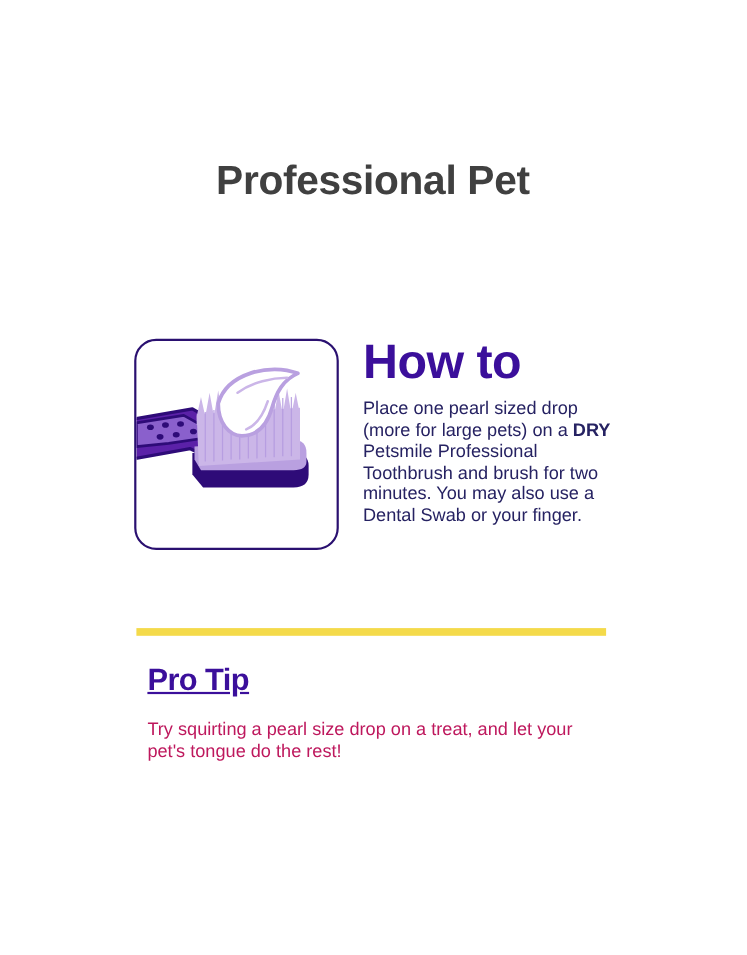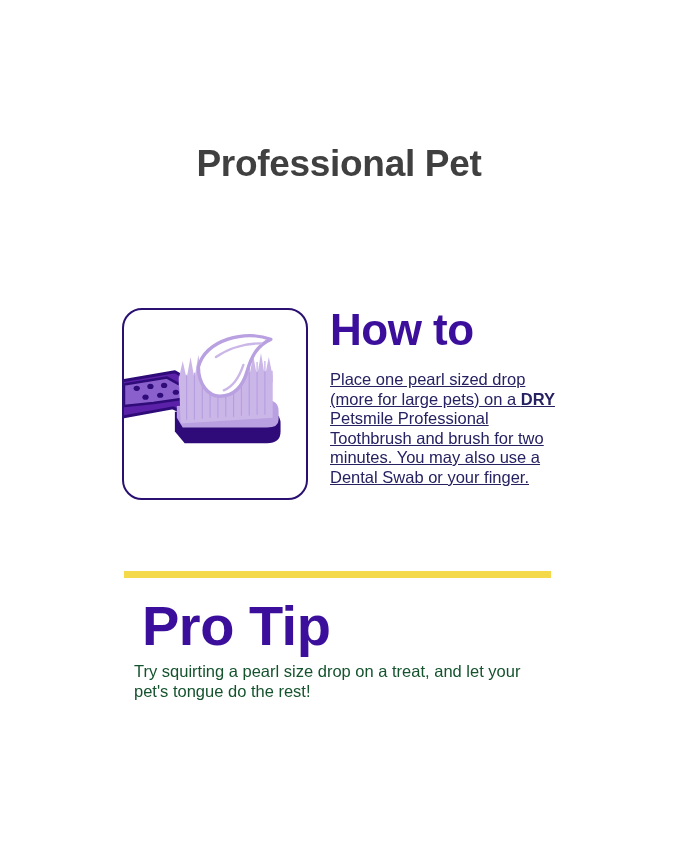--- a/index.html
+++ b/index.html
@@ -71,25 +71,24 @@
   }
   .howto-heading {
     font-size: 44px;
     line-height: 48px;
     font-weight: bold;
     color: #3b0f9b;
     letter-spacing: -0.5px;
     margin: 0;
   }
   .howto-body {
-    margin: 16px 0 0 0;
+    margin: 8px 0 0 0;
     font-size: 16.5px;
     line-height: 19.5px;
     color: #262262;
-    text-decoration: underline;
   }
   .howto-body .emph {
     font-weight: bold;
   }
 
   
   .divider {
     position: absolute;
     left: 124px;
     top: 571px;
@@ -99,32 +98,33 @@
   }
 
   
   .protip-section {
     position: absolute;
     left: 134px;
     top: 592px;
     width: 430px;
   }
   .protip-heading {
-    font-size: 56px;
+    font-size: 28px;
     line-height: 52px;
     font-weight: bold;
     color: #3b0f9b;
     letter-spacing: -0.5px;
-    margin: 8px;
+    margin: 0;
+    text-decoration: underline;
   }
   .protip-body {
     margin: 9px 0 0 0;
     font-size: 16.5px;
     line-height: 20px;
-    color: #14532d;
+    color: #be185d;
     width: 420px;
   }
 </style>
 </head>
 <body>
 
 <div class="page">
 
   <div class="product-title">
     <span>Professional Pet</span>

